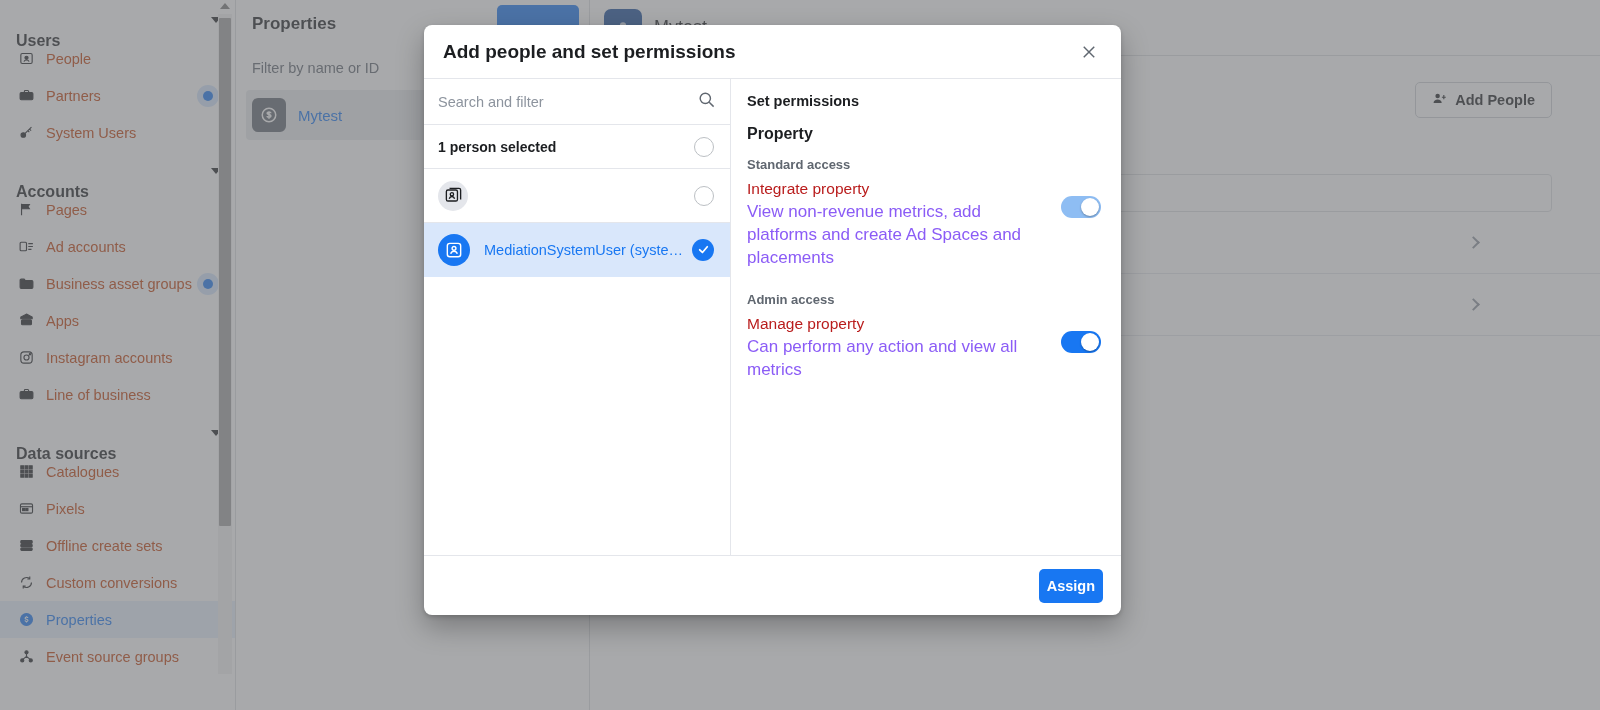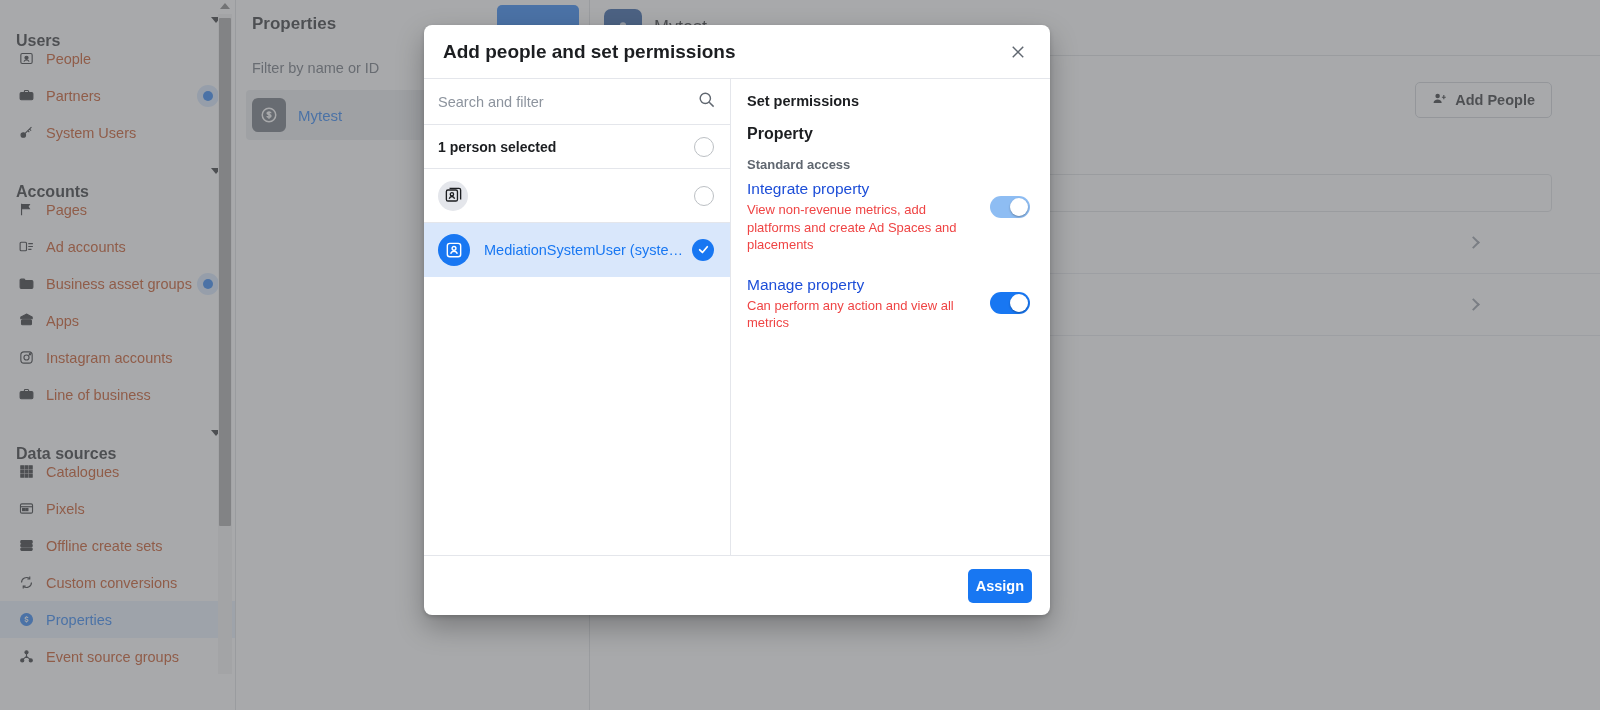--- a/index.html
+++ b/index.html
@@ -191,21 +191,21 @@
     width: 82px; height: 30px;
     border-radius: 5px;
     background: #1877f2;
     z-index: 5;
   }
 
   
   .modal {
     position: absolute;
     left: 424px; top: 25px;
-    width: 626px; height: 590px;
+    width: 697px; height: 590px;
     background: #ffffff;
     border-radius: 8px;
     box-shadow: 0 12px 28px rgba(0,0,0,0.28), 0 2px 4px rgba(0,0,0,0.16);
     z-index: 100;
     display: flex; flex-direction: column;
     overflow: hidden;
   }
   .modal-header {
     height: 54px;
     display: flex; align-items: center;
@@ -324,24 +324,24 @@
   .sp-sub {
     font-size: 13px; font-weight: bold; color: #606770;
     margin-bottom: 8px;
   }
   .perm-row {
     display: flex; align-items: flex-start;
     margin-bottom: 22px;
   }
   .perm-text { flex: 1; padding-right: 20px; }
   .perm-title {
-    font-size: 15.5px; color: #1d4ed8; margin-bottom: 3px;
+    font-size: 15.5px; color: #b91c1c; margin-bottom: 3px;
   }
   .perm-desc {
-    font-size: 13px; color: #ef4444; line-height: 1.35;
+    font-size: 17px; color: #8b5cf6; line-height: 1.35;
   }
   .toggle {
     width: 40px; height: 22px; border-radius: 11px;
     position: relative; flex: 0 0 40px;
     margin-top: 16px;
   }
   .toggle.on-strong { background: #1877f2; }
   .toggle.on-weak { background: #8ebdf3; }
   .toggle .knob {
     position: absolute; top: 2px; right: 2px;
@@ -650,20 +650,21 @@
             <div class="perm-title">Integrate property</div>
             <div class="perm-desc">View non-revenue metrics, add platforms and create Ad Spaces and placements</div>
           </div>
           <div class="toggle on-weak">
             <span class="knob"></span>
           </div>
         </div>
       </div>
 
       <div>
+        <div class="sp-sub">Admin access</div>
         <div class="perm-row">
           <div class="perm-text">
             <div class="perm-title">Manage property</div>
             <div class="perm-desc">Can perform any action and view all metrics</div>
           </div>
           <div class="toggle on-strong">
             <span class="knob"></span>
           </div>
         </div>
       </div>

